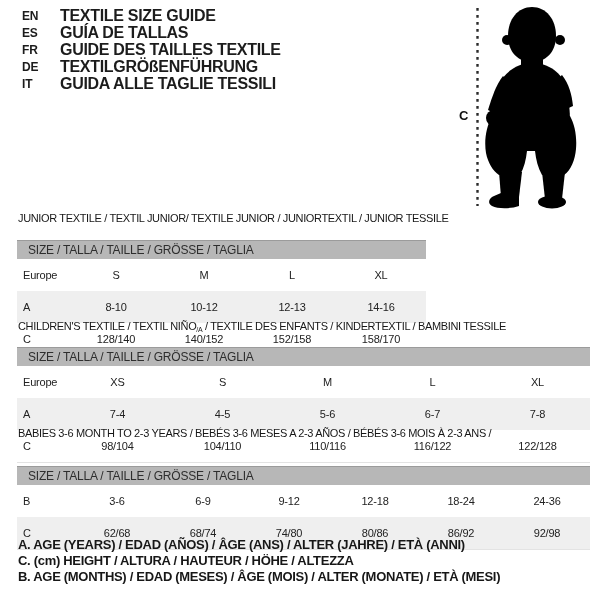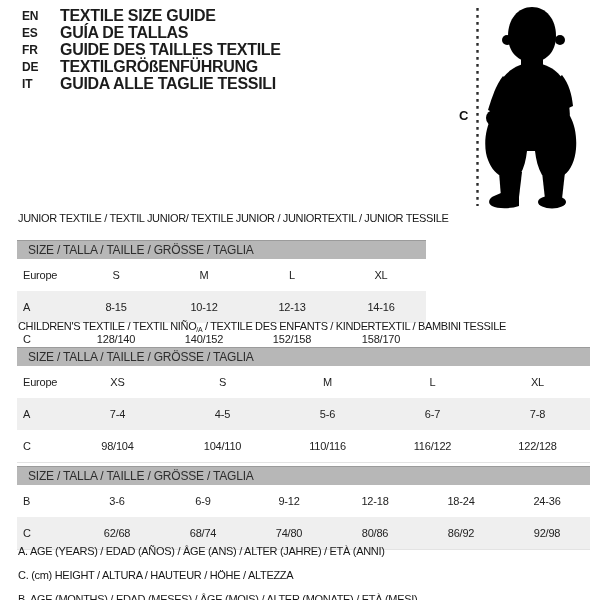--- a/index.html
+++ b/index.html
@@ -32,22 +32,22 @@
     text-align:left;font-weight:normal;color:#2e2e2e;
     height:18px;padding:0 0 0 11px;font-size:12px;white-space:nowrap;overflow:hidden;
   }
   table.size-table td{height:32px;padding:0;text-align:center;color:#222;
     white-space:nowrap;overflow:hidden;}
   table.size-table td.lbl{text-align:left;padding-left:6px;}
   table.size-table tr.shade td{background:#efefef;}
 
   
   .footnotes{top:537px;left:18px;}
-  .footnote{height:16px;font-weight:normal;font-size:11px;
-    letter-spacing:-0.3px;white-space:nowrap;color:#171717;margin-top:8px;}
+  .footnote{height:16px;font-weight:bold;font-size:13px;
+    letter-spacing:-0.3px;white-space:nowrap;color:#171717;}
 </style>
 </head>
 <body>
 
 <div class="abs langs">
   <div class="lang-row">
     <span class="lang-code">EN</span>
     <span class="lang-title">TEXTILE SIZE GUIDE</span>
   </div>
   <div class="lang-row">
@@ -107,21 +107,21 @@
   <tbody>
     <tr>
       <td class="lbl">Europe</td>
       <td>S</td>
       <td>M</td>
       <td>L</td>
       <td>XL</td>
     </tr>
     <tr class="shade">
       <td class="lbl">A</td>
-      <td>8-15</td>
+      <td>8-10</td>
       <td>10-12</td>
       <td>12-13</td>
       <td>14-16</td>
     </tr>
     <tr>
       <td class="lbl">C</td>
       <td>128/140</td>
       <td>140/152</td>
       <td>152/158</td>
       <td>158/170</td>
@@ -168,20 +168,21 @@
       <td>98/104</td>
       <td>104/110</td>
       <td>110/116</td>
       <td>116/122</td>
       <td>122/128</td>
     </tr>
   </tbody>
 </table>
 
 <div class="abs" style="top:427px;left:18px;">
+  <div class="table-title" style="height:15px;">BABIES 3-6 MONTH TO 2-3 YEARS / BEBÉS 3-6 MESES A 2-3 AÑOS / BÉBÉS 3-6 MOIS À 2-3 ANS /</div>
 </div>
 <table class="abs size-table" style="top:466px;left:17px;width:573px;">
   <colgroup>
       <col style="width:57px">
       <col style="width:86px">
       <col style="width:86px">
       <col style="width:86px">
       <col style="width:86px">
       <col style="width:86px">
       <col style="width:86px">

